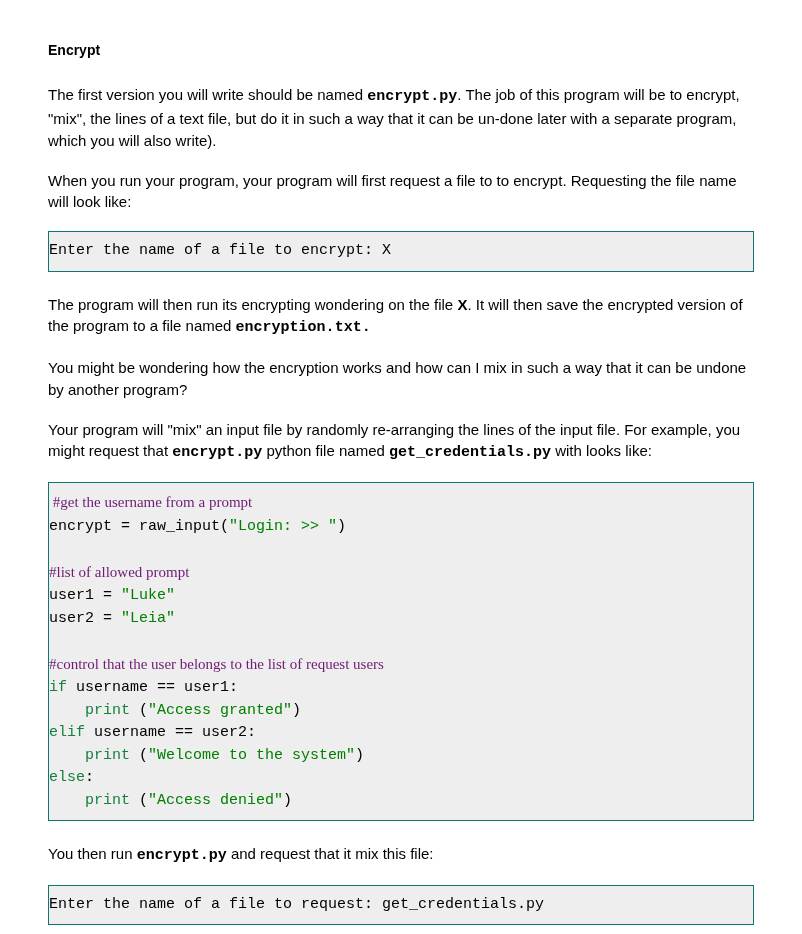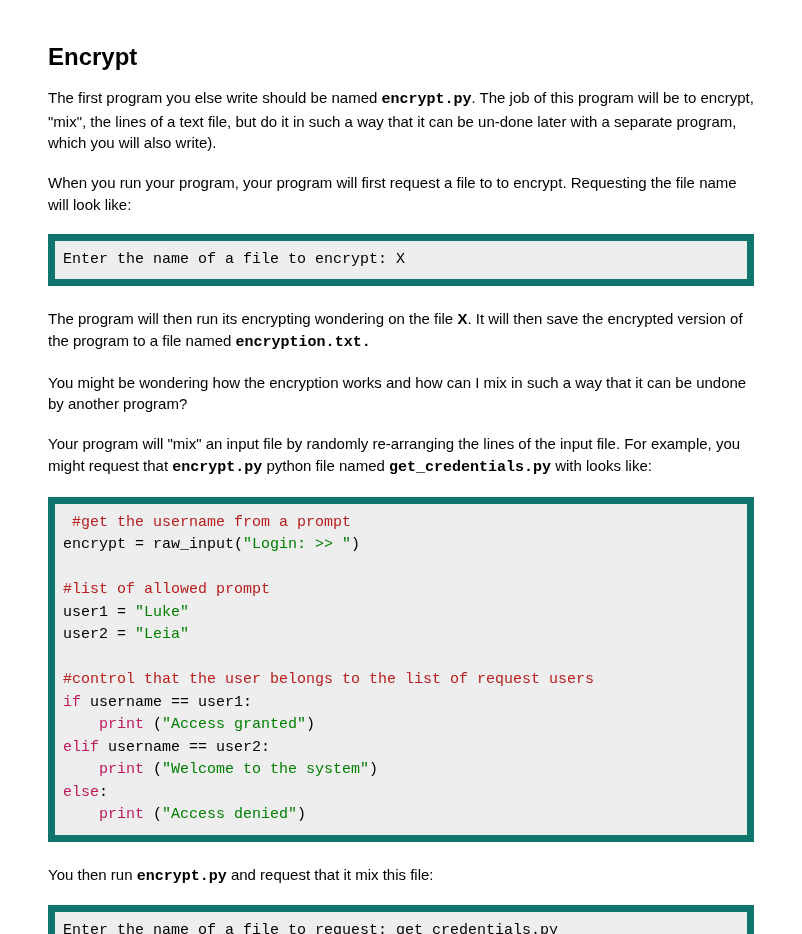--- a/index.html
+++ b/index.html
@@ -10,57 +10,57 @@
     body {
       font-family: Arial, Helvetica, sans-serif;
       font-size: 15px;
       line-height: 1.45;
       color: #000;
       background: #fff;
       padding: 40px 48px;
       width: 802px;
     }
     h2 {
-      font-size: 24px;
+      font-size: 14px;
       font-weight: bold;
-      margin-bottom: 12px;
+      margin-bottom: 24px;
     }
     p {
       margin-bottom: 18px;
     }
     .code-inline {
       font-family: "Courier New", Courier, monospace;
       font-weight: bold;
       text-align: right;
     }
     .bold {
       font-weight: bold;
     }
     pre.code-block {
       background: #eeeeee;
-      border: 7px solid #0f766e;
-      padding: 8px 8px;
+      border: 1px solid #0f766e;
+      padding: 8px 0;
       font-family: "Courier New", Courier, monospace;
       font-size: 15px;
       line-height: 1.5;
       margin-bottom: 22px;
       white-space: pre-wrap;
       overflow-x: auto;
     }
-    .c-comment { color: #b91c1c; }
+    .c-comment { color: #701a75; font-family: Liberation Serif, serif; }
     .c-string  { color: #008000; }
-    .c-keyword { color: #be185d; }
+    .c-keyword { color: #15803d; }
   </style>
 </head>
 <body>
 
 <h2>Encrypt</h2>
 
 <p>
-  <span>The first program you else write should be named </span><span class="code-inline">encrypt.py</span><span>. The job of this program will be to encrypt, "mix", the lines of a text file, but do it in such a way that it can be un-done later with a separate program, which you  will also write).</span>
+  <span>The first version you will write should be named </span><span class="code-inline">encrypt.py</span><span>. The job of this program will be to encrypt, "mix", the lines of a text file, but do it in such a way that it can be un-done later with a separate program, which you  will also write).</span>
 </p>
 
 <p>When you run your program, your program will first request a file to to encrypt. Requesting the file name will look like:</p>
 
 <pre class="code-block">Enter the name of a file to encrypt: X</pre>
 
 <p>
   <span>The program will then run its encrypting wondering on the file </span><span class="bold">X</span><span>. It will then save the encrypted version of the program to a file named </span><span class="code-inline">encryption.txt.</span>
 </p>
 

